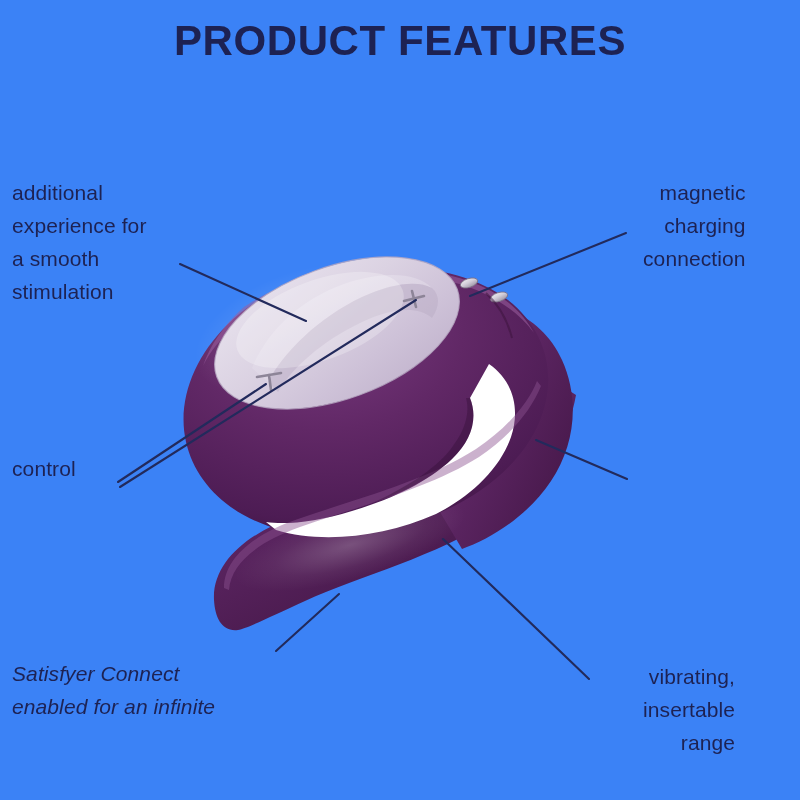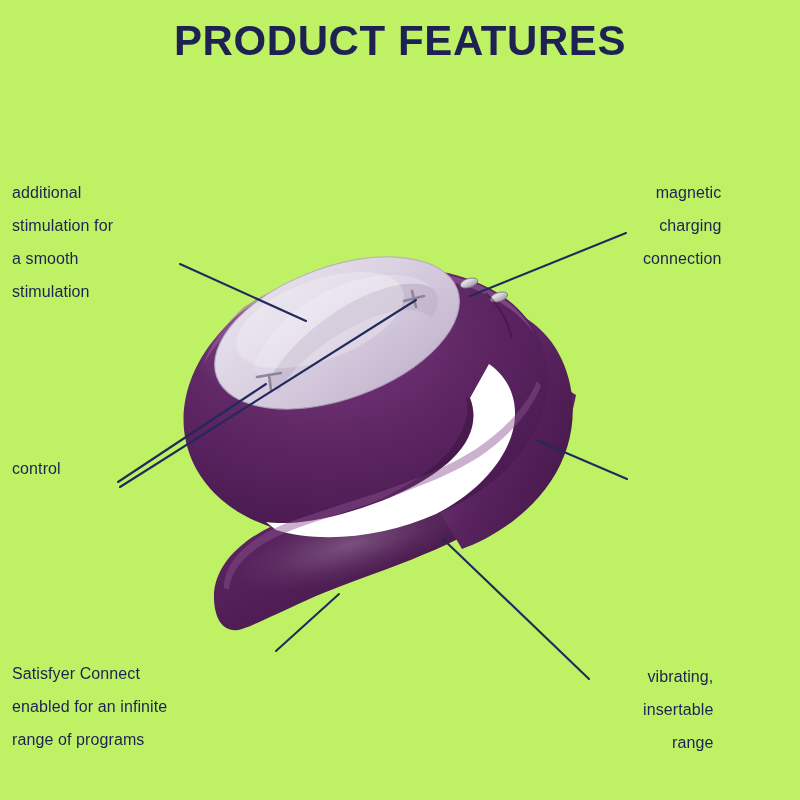--- a/index.html
+++ b/index.html
@@ -9,21 +9,21 @@
     background: #ffffff;
   }
   body {
     font-family: "Liberation Sans", sans-serif;
     -webkit-font-smoothing: antialiased;
   }
   #page {
     position: relative;
     width: 800px;
     height: 800px;
-    background: #bef264;
+    background: #3b82f6;
     overflow: hidden;
   }
 
   
   #page-title {
     position: absolute;
     left: 0;
     top: 18px;
     width: 800px;
     text-align: center;
@@ -31,33 +31,33 @@
     font-weight: bold;
     letter-spacing: 0.6px;
     color: #1d2253;
     line-height: 1.1;
     white-space: nowrap;
   }
 
   
   .label {
     position: absolute;
-    font-size: 16px;
+    font-size: 21px;
     line-height: 33px;
     color: #1d2253;
     font-weight: 400;
     letter-spacing: 0.1px;
   }
   .label .ln { display: block; white-space: nowrap; }
 
   #label-additional   { left: 12px;  top: 176px; }
   #label-magnetic     { left: 643px; top: 176px; text-align: right; }
   #label-control      { left: 12px;  top: 452px; }
   #label-soft         { left: 643px; top: 395px; }
-  #label-connect      { left: 12px;  top: 657px; }
+  #label-connect      { left: 12px;  top: 657px; font-style: italic; }
   #label-shaft        { left: 643px; top: 660px; text-align: right; }
 
   
   #artwork {
     position: absolute;
     left: 0;
     top: 0;
     width: 800px;
     height: 800px;
   }
@@ -247,40 +247,39 @@
       <line x1="118" y1="482" x2="266" y2="384"></line>
       <line x1="120" y1="487" x2="416" y2="300"></line>
       <line x1="627" y1="479" x2="536" y2="440"></line>
       <line x1="276" y1="651" x2="339" y2="594"></line>
       <line x1="589" y1="679" x2="443" y2="539"></line>
     </g>
   </svg>
 
   <div class="label" id="label-additional">
     <span class="ln">additional</span>
-    <span class="ln">stimulation for</span>
+    <span class="ln">experience for</span>
     <span class="ln">a smooth</span>
     <span class="ln">stimulation</span>
   </div>
 
   <div class="label" id="label-magnetic">
     <span class="ln">magnetic</span>
     <span class="ln">charging</span>
     <span class="ln">connection</span>
   </div>
 
   <div class="label" id="label-control">
     <span class="ln">control</span>
   </div>
 
 
   <div class="label" id="label-connect">
     <span class="ln">Satisfyer Connect</span>
     <span class="ln">enabled for an infinite</span>
-    <span class="ln">range of programs</span>
   </div>
 
   <div class="label" id="label-shaft">
     <span class="ln">vibrating,</span>
     <span class="ln">insertable</span>
     <span class="ln">range</span>
   </div>
 
 </div>
 

